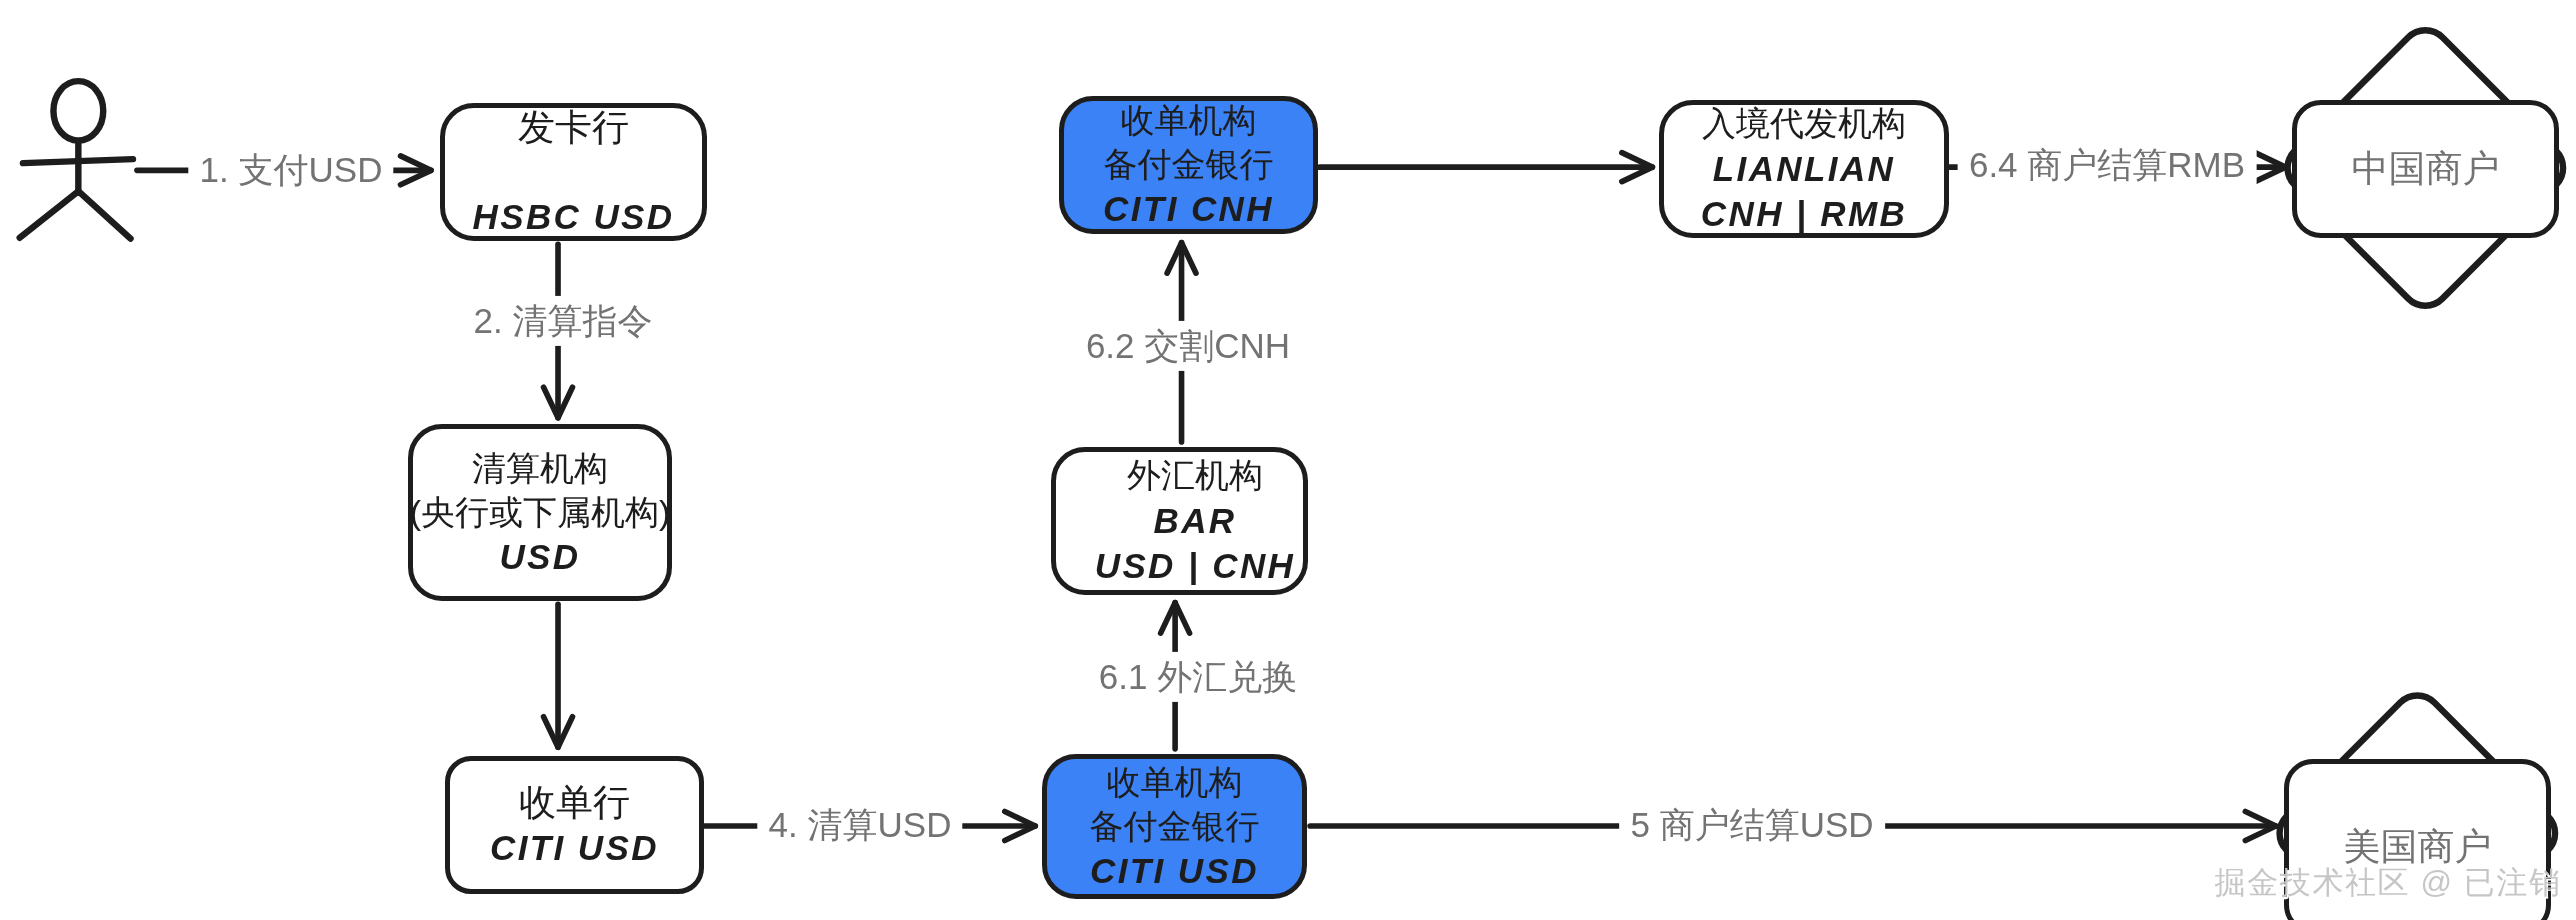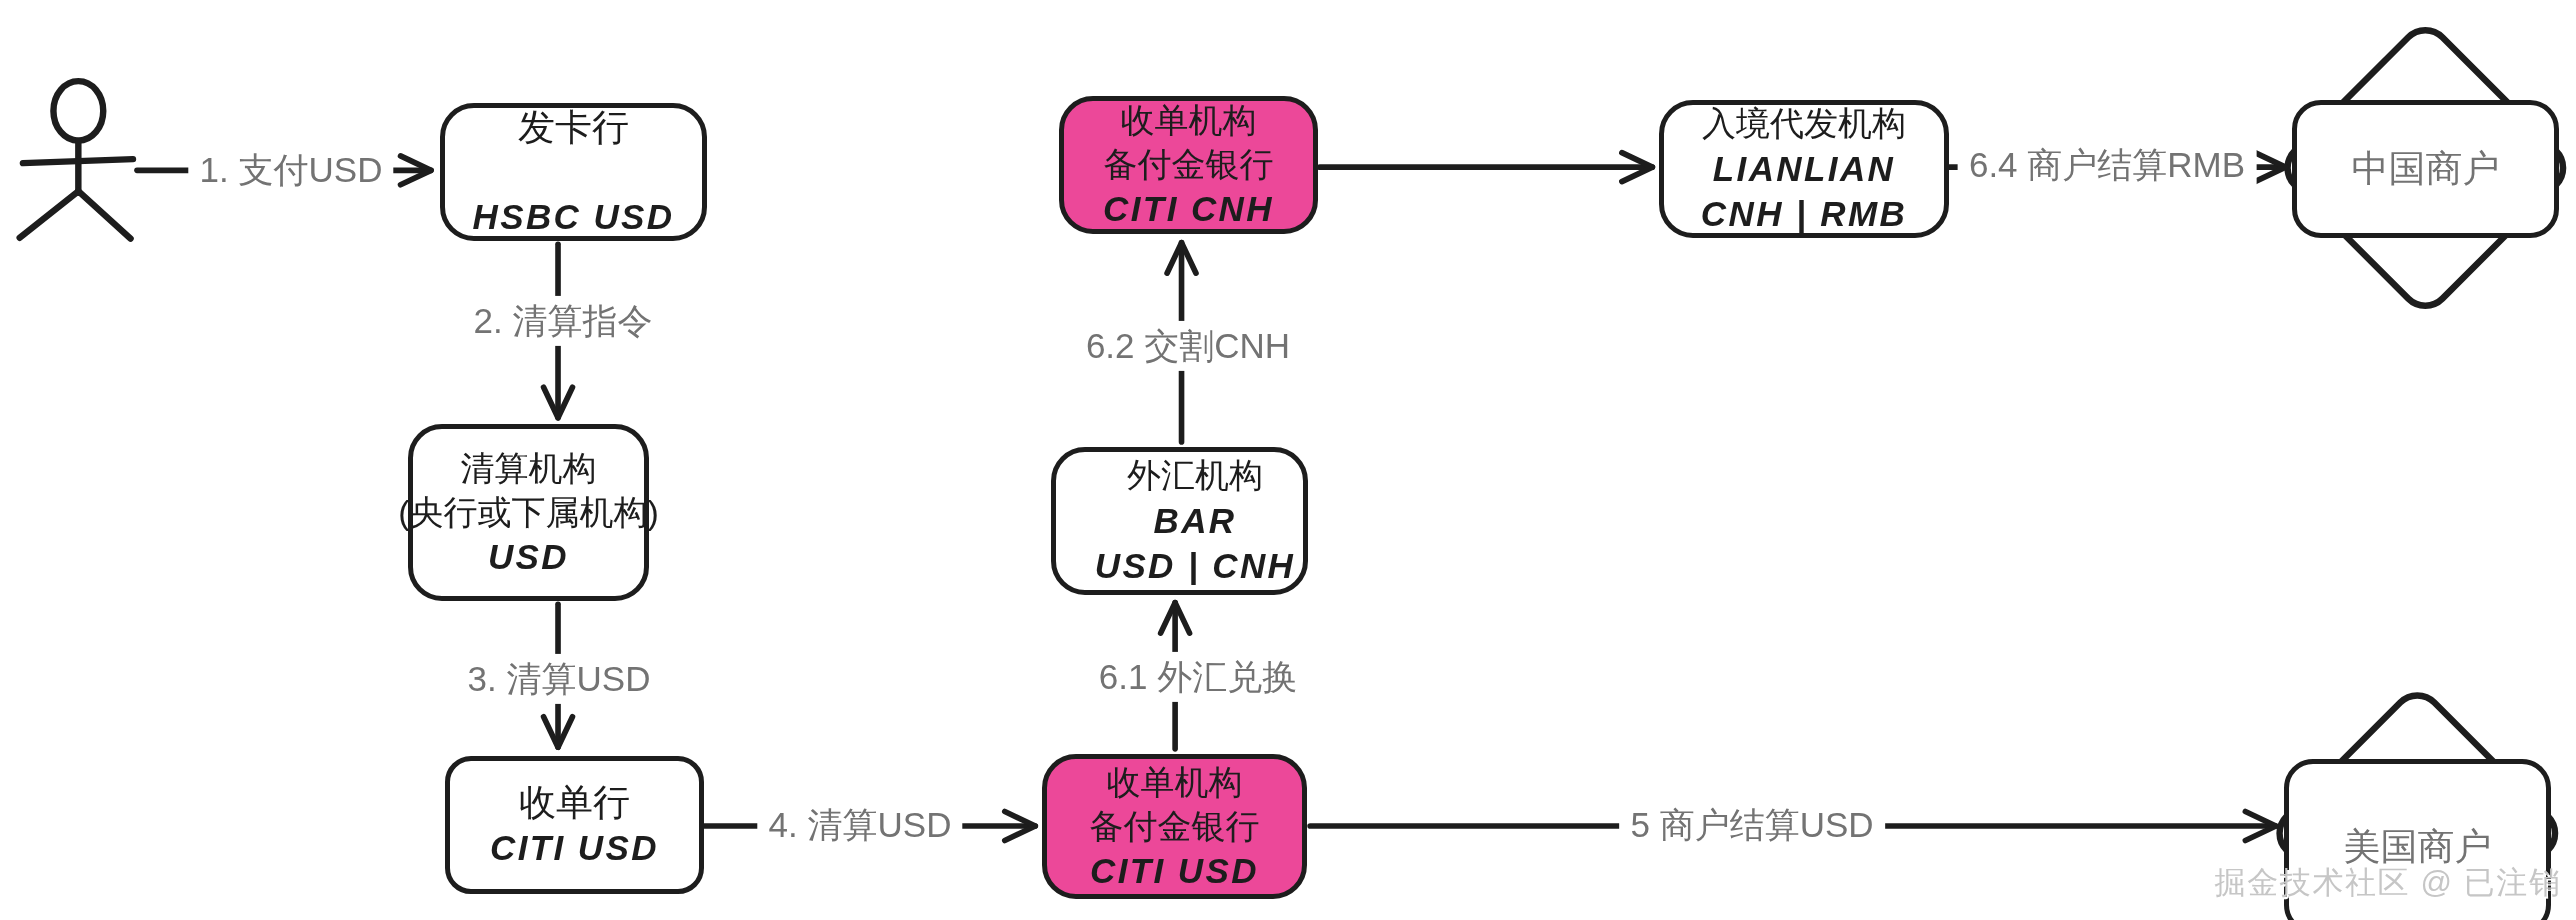--- a/index.html
+++ b/index.html
@@ -12,21 +12,21 @@
     position:absolute;
     box-sizing:border-box;
     border:5.6px solid #1d1d1d;
     border-radius:34px;
     background:#ffffff;
     display:flex;flex-direction:column;align-items:center;justify-content:center;
     text-align:center;
     font-size:37px;line-height:1.28;
     color:#1d1d1d;
   }
-  .node--blue{background:#ec4899;}
+  .node--blue{background:#3b82f6;}
   .node span{display:block;white-space:nowrap;}
   .node .lt{font-style:italic;font-size:35px;letter-spacing:2.4px;font-weight:600;}
   .node--sm{font-size:34px;line-height:1.3;}
 
   
   .house-body{
     position:absolute;box-sizing:border-box;
     border:5.6px solid #1d1d1d;border-radius:29px;background:#ffffff;
     display:flex;align-items:center;justify-content:center;
     font-size:37px;color:#737373;
@@ -83,21 +83,21 @@
       <line x1="1642" y1="208" x2="2056" y2="208" marker-end="url(#arrow)"></line>
       <line x1="2388" y1="208" x2="2844" y2="208" marker-end="url(#arrow)"></line>
     </g>
   </svg>
 
   <div class="node" style="left:440px;top:103px;width:267px;height:138px;gap:43px;">
     <span>发卡行</span>
     <span class="lt">HSBC USD</span>
   </div>
 
-  <div class="node node--sm" style="left:408px;top:424px;width:241px;height:177px;">
+  <div class="node node--sm" style="left:408px;top:424px;width:264px;height:177px;">
     <span>清算机构</span>
     <span>(央行或下属机构)</span>
     <span class="lt">USD</span>
   </div>
 
   <div class="node" style="left:445px;top:756px;width:259px;height:138px;border-radius:26px;">
     <span>收单行</span>
     <span class="lt">CITI USD</span>
   </div>
 
@@ -128,21 +128,20 @@
   <div class="house-body" style="left:2292px;top:100px;width:267px;height:138px;">
     <span>中国商户</span>
   </div>
 
   <div class="house-body" style="left:2284px;top:759px;width:267px;height:175px;text-align:right;">
     <span>美国商户</span>
   </div>
 
   <div class="edge-label" style="left:291px;top:170px;">1. 支付USD</div>
   <div class="edge-label" style="left:563px;top:321px;">2. 清算指令</div>
-  <div class="edge-label" style="left:559px;top:679px;">3. 清算USD</div>
   <div class="edge-label" style="left:860px;top:825px;">4. 清算USD</div>
   <div class="edge-label" style="left:1752px;top:825px;">5 商户结算USD</div>
   <div class="edge-label" style="left:1198px;top:677px;">6.1 外汇兑换</div>
   <div class="edge-label" style="left:1188px;top:346px;">6.2 交割CNH</div>
   <div class="edge-label" style="left:2107px;top:165px;">6.4 商户结算RMB</div>
 
   <div class="watermark">掘金技术社区 @ 已注销</div>
 
 </div>
 

